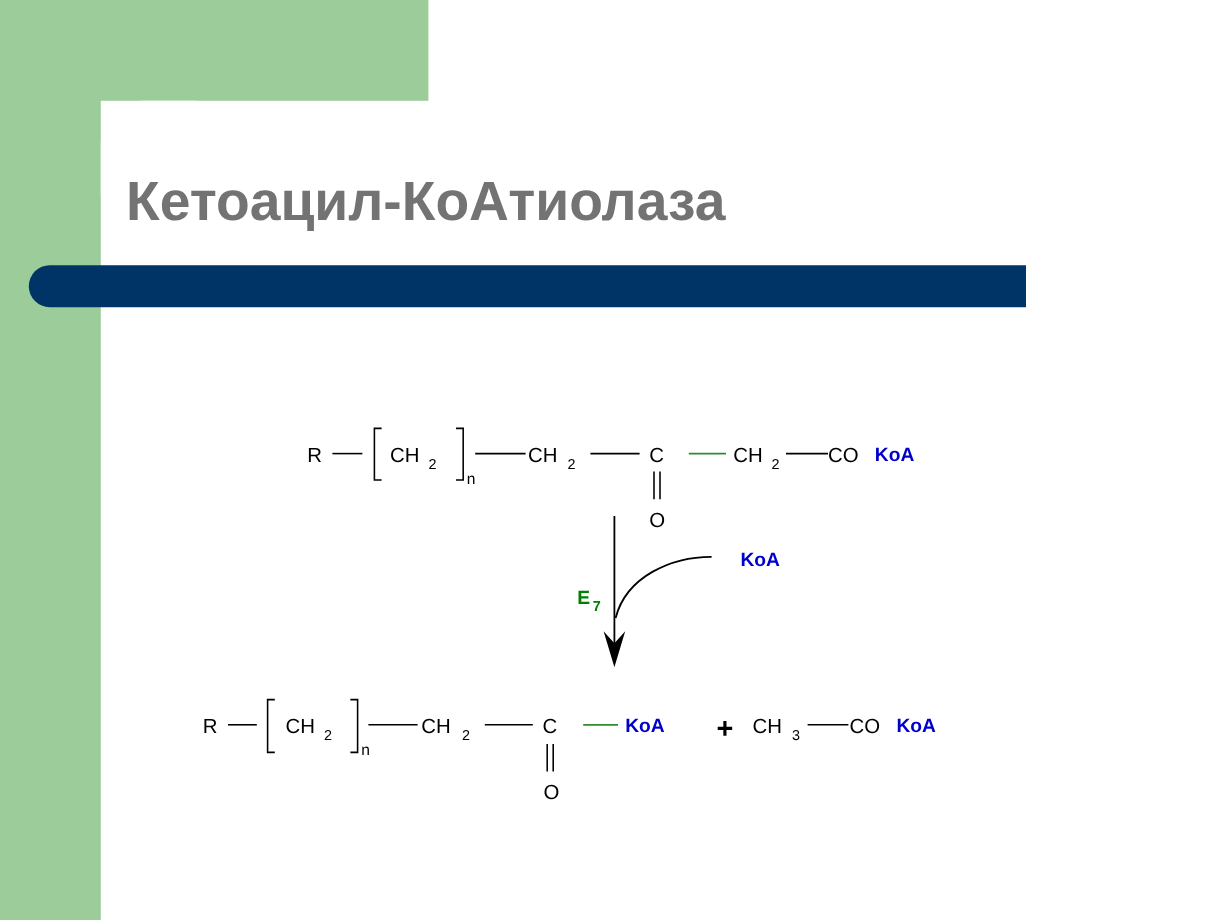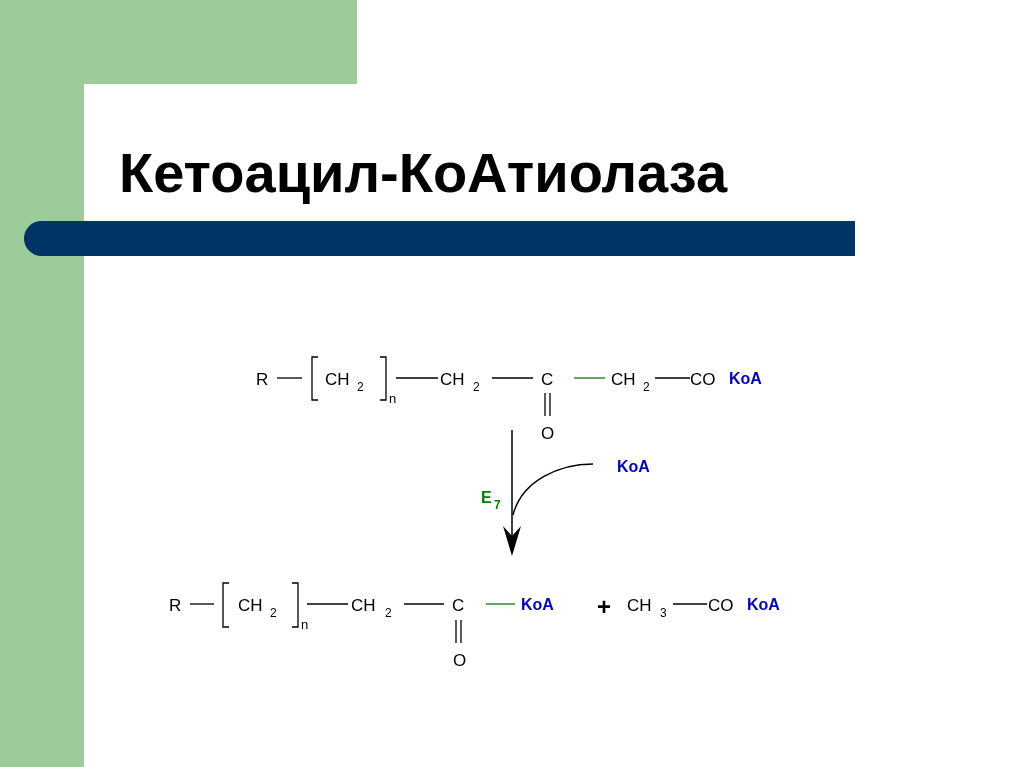--- a/index.html
+++ b/index.html
@@ -1,20 +1,20 @@
 <!DOCTYPE html>
 <html><head>
 <meta charset="utf-8">
 <style>
   html, body { margin:0; padding:0; }
   body { width:1024px; height:767px; position:relative; overflow:hidden; background:#ffffff; font-family:"Liberation Sans", sans-serif; }
   .green-top { position:absolute; left:0; top:0; width:357px; height:84px; background:#9ccc9a; }
   .green-left { position:absolute; left:0; top:0; width:84px; height:767px; background:#9ccc9a; }
   .white-corner { position:absolute; left:84px; top:84px; width:80px; height:80px; background:#ffffff; border-top-left-radius:34px; }
-  .title { position:absolute; left:105px; top:140px; font-size:56px; font-weight:bold; color:#000000; letter-spacing:0px; white-space:nowrap; font-family:"Liberation Sans", sans-serif;margin-left:14px; }
+  .title { position:absolute; left:105px; top:140px; font-size:46px; font-weight:bold; color:#737373; letter-spacing:0px; white-space:nowrap; font-family:"Liberation Sans", sans-serif; }
   .navbar { position:absolute; left:24px; top:221px; width:831px; height:35px; background:#003366; border-top-left-radius:18px; border-bottom-left-radius:18px; }
   svg text { font-family:"Liberation Sans", sans-serif; }
 </style>
 </head>
 <body>
 
 <div class="green-top"></div>
 <div class="green-left"></div>
 <div class="white-corner"></div>
 

